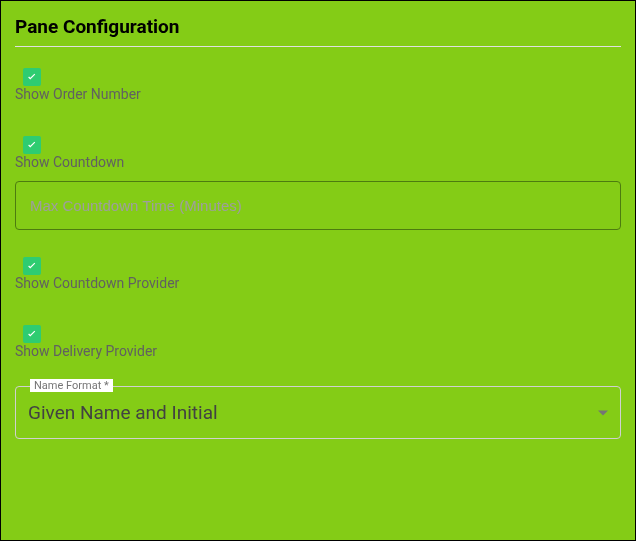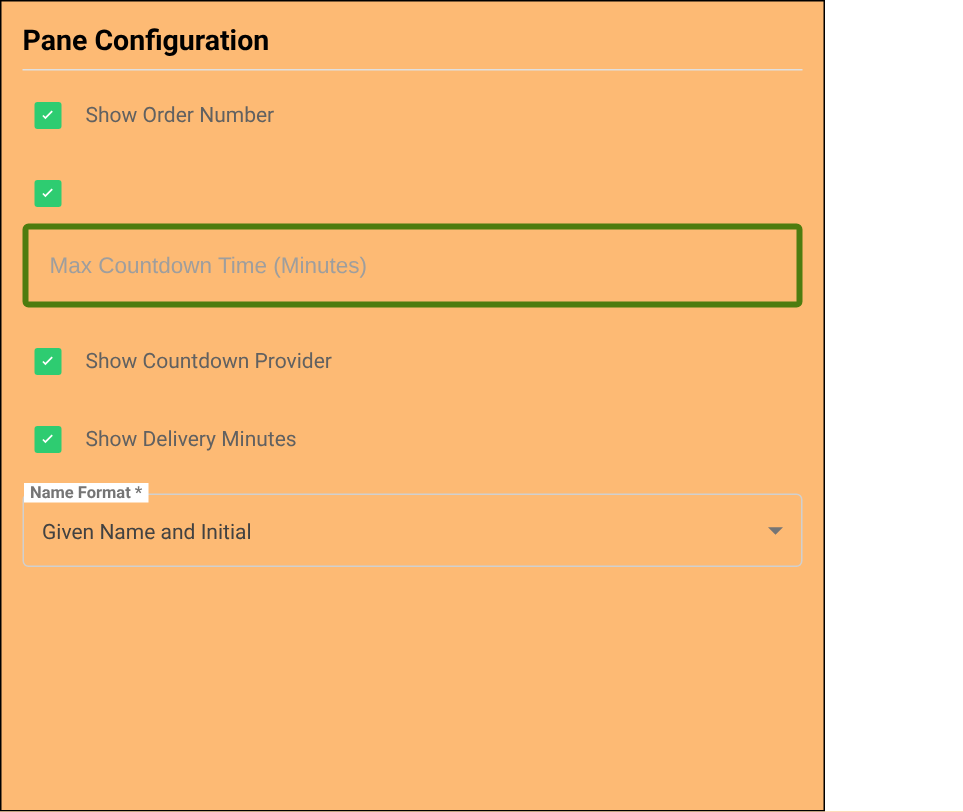--- a/index.html
+++ b/index.html
@@ -3,44 +3,45 @@
 <meta charset="utf-8">
 <style>
   * { box-sizing: border-box; }
   body {
     margin: 0;
     padding: 0;
     font-family: Roboto, "Helvetica Neue", Arial, sans-serif;
     background: #fff;
   }
   .frame {
-    width: 550px;
+    width: 636px;
     height: 541px;
     border: 1px solid #000;
-    background: #fdba74;
+    background: #84cc16;
     padding: 10px 14px;
     overflow: hidden;
   }
   .title {
     font-size: 19px;
     font-weight: 700;
     color: #000;
     margin: 4px 0 8px 0;
   }
   .hr {
     border: none;
     border-top: 1px solid #e0e0e0;
     margin: 0 0 14px 0;
   }
   .checkbox-row {
     display: flex;
-    align-items: center;
+    align-items: flex-start;
     padding: 7px 0;
     margin-bottom: 20px;
     cursor: pointer;
+    flex-direction: column;
   }
   .checkbox-row.tight { margin-bottom: 4px; }
   .cb {
     width: 18px;
     height: 18px;
     border-radius: 2px;
     margin: 0 16px 0 8px;
     display: inline-flex;
     align-items: center;
     justify-content: center;
@@ -52,21 +53,21 @@
   .cb.unchecked {
     border: 2px solid #757575;
     background: #fff;
   }
   .cb svg { width: 14px; height: 14px; display: block; }
   .cb-label {
     font-size: 14px;
     color: #616161;
   }
   .text-field {
-    border: 4px solid #4d7c0f;
+    border: 1px solid #4d7c0f;
     border-radius: 4px;
     padding: 14px 12px;
     margin: 0 0 20px 0;
   }
   .text-field input {
     border: none;
     outline: none;
     width: 100%;
     font-size: 15px;
     color: #444;
@@ -76,29 +77,28 @@
   .select-field {
     position: relative;
     border: 1px solid #d0d0d0;
     border-radius: 4px;
     padding: 14px 12px 14px 12px;
     margin-top: 10px;
   }
   .select-label {
     position: absolute;
     top: -8px;
-    left: 0;
+    left: 14px;
     background: #fff;
     padding: 0 4px;
     font-size: 11px;
     color: #757575;
-    font-weight: bold;
   }
   .select-value {
-    font-size: 14px;
+    font-size: 19px;
     color: #424242;
   }
   .select-caret {
     position: absolute;
     right: 12px;
     top: 50%;
     transform: translateY(-50%);
     width: 0; height: 0;
     border-left: 5px solid transparent;
     border-right: 5px solid transparent;
@@ -121,20 +121,21 @@
     </span>
     <span class="cb-label">Show Order Number</span>
   </div>
 
   <div class="checkbox-row tight">
     <span class="cb checked">
       <svg viewBox="0 0 24 24">
           <path fill="#fff" d="M9 16.2l-3.5-3.5 1.4-1.4L9 13.4l7.1-7.1 1.4 1.4z"></path>
         </svg>
     </span>
+    <span class="cb-label">Show Countdown</span>
   </div>
 
   <div class="text-field">
     <input type="text" placeholder="Max Countdown Time (Minutes)" style="">
   </div>
 
   <div class="checkbox-row">
     <span class="cb checked">
       <svg viewBox="0 0 24 24">
           <path fill="#fff" d="M9 16.2l-3.5-3.5 1.4-1.4L9 13.4l7.1-7.1 1.4 1.4z"></path>
@@ -142,21 +143,21 @@
     </span>
     <span class="cb-label">Show Countdown Provider</span>
   </div>
 
   <div class="checkbox-row">
     <span class="cb checked">
       <svg viewBox="0 0 24 24">
           <path fill="#fff" d="M9 16.2l-3.5-3.5 1.4-1.4L9 13.4l7.1-7.1 1.4 1.4z"></path>
         </svg>
     </span>
-    <span class="cb-label">Show Delivery Minutes</span>
+    <span class="cb-label">Show Delivery Provider</span>
   </div>
 
 
 
 
   <div class="select-field">
     <span class="select-label">Name Format *</span>
     <span class="select-value">Given Name and Initial</span>
     <span class="select-caret"></span>
   </div>

